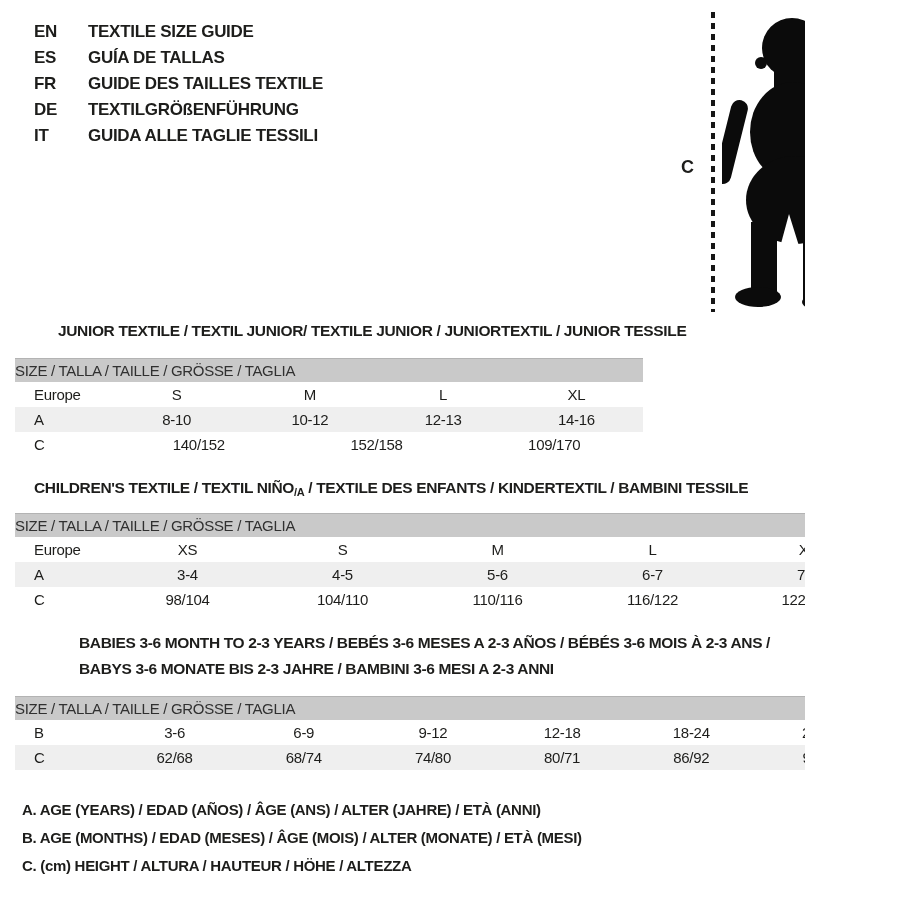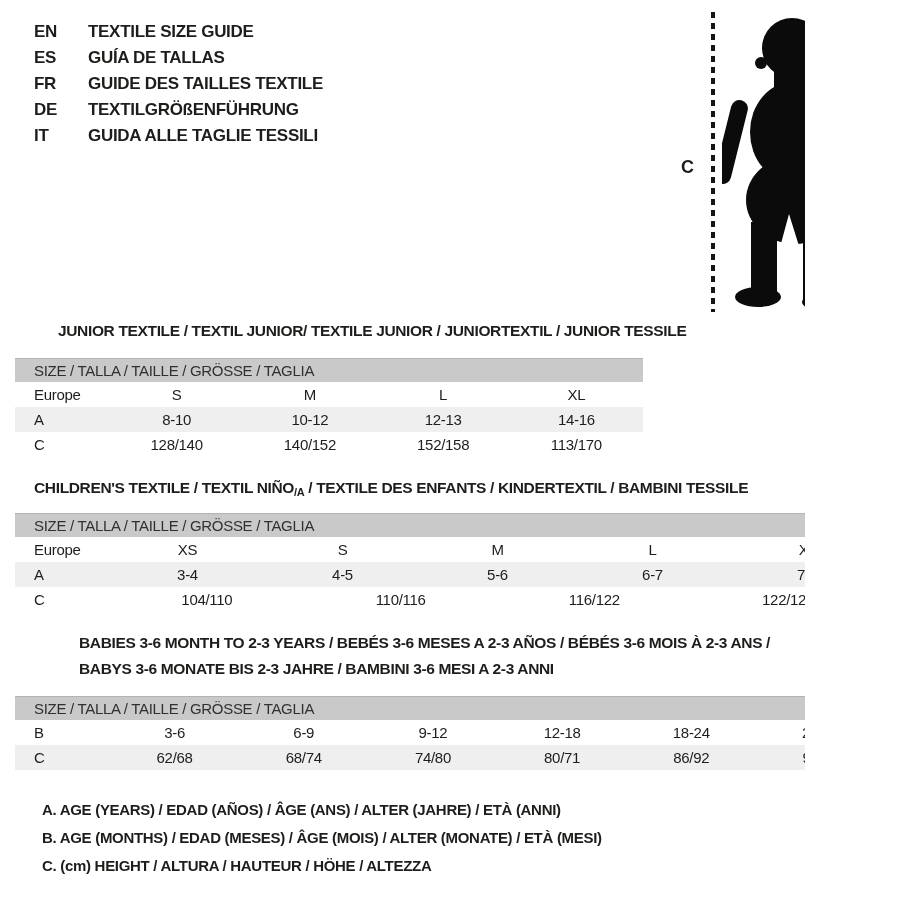--- a/index.html
+++ b/index.html
@@ -19,29 +19,29 @@
   .measure-label{position:absolute;left:681px;top:157px;font-size:18px;font-weight:700;}
   .baby-svg{position:absolute;left:722px;top:10px;}
   
   .sec-title{position:absolute;left:34px;font-size:15.5px;font-weight:700;letter-spacing:-0.35px;white-space:nowrap;}
   .sec-title .subsz{font-size:11px;vertical-align:-3px;font-weight:700;}
   .two-line{line-height:26px;margin-left:45px;}
   
   .tbl{position:absolute;left:15px;}
   .tbl-head{
     height:23px;line-height:23px;background:#c9c9c9;border-top:1px solid #b3b3b3;
-    padding-left:19px;font-size:15px;font-weight:400;color:#303030;letter-spacing:-0.3px;
+    font-size:15px;font-weight:400;color:#303030;letter-spacing:-0.3px;
   }
   .tbl-row{display:flex;height:25px;line-height:25px;font-size:15px;letter-spacing:-0.3px;}
   .tbl-row.shaded{background:#efefef;}
   .tbl-label{width:95px;box-sizing:border-box;padding-left:19px;flex:none;}
   .tbl-cell{flex:1;text-align:center;}
   .w1{width:628px;} .w2{width:870px;}
   
-  .legend{position:absolute;left:42px;top:796px;}
+  .legend{position:absolute;left:22px;top:796px;}
   .legend-line{height:28px;line-height:28px;font-size:15px;font-weight:700;letter-spacing:-0.3px;white-space:nowrap;}
 </style>
 </head>
 <body>
 
 <div class="canvas">
 
   <div class="lang-list">
     <div class="lang-row">
       <span class="lang-code">EN</span>
@@ -99,24 +99,23 @@
     </div>
     <div class="tbl-row shaded">
       <span class="tbl-label">A</span>
       <span class="tbl-cell">8-10</span>
       <span class="tbl-cell">10-12</span>
       <span class="tbl-cell">12-13</span>
       <span class="tbl-cell">14-16</span>
     </div>
     <div class="tbl-row">
       <span class="tbl-label">C</span>
-      <span class="tbl-cell">128/140</span>
       <span class="tbl-cell">140/152</span>
       <span class="tbl-cell">152/158</span>
-      <span class="tbl-cell">113/170</span>
+      <span class="tbl-cell">109/170</span>
     </div>
   </div>
 
   <div class="sec-title" style="top:479px;"><span>CHILDREN'S TEXTILE / TEXTIL NIÑO</span><span class="subsz">/A</span><span> / TEXTILE DES ENFANTS / KINDERTEXTIL / BAMBINI TESSILE</span></div>
   <div class="tbl w2" style="top:513px;">
     <div class="tbl-head">SIZE / TALLA / TAILLE / GRÖSSE / TAGLIA</div>
     <div class="tbl-row">
       <span class="tbl-label">Europe</span>
       <span class="tbl-cell">XS</span>
       <span class="tbl-cell">S</span>
@@ -127,20 +126,21 @@
     <div class="tbl-row shaded">
       <span class="tbl-label">A</span>
       <span class="tbl-cell">3-4</span>
       <span class="tbl-cell">4-5</span>
       <span class="tbl-cell">5-6</span>
       <span class="tbl-cell">6-7</span>
       <span class="tbl-cell">7-8</span>
     </div>
     <div class="tbl-row">
       <span class="tbl-label">C</span>
+      <span class="tbl-cell">98/104</span>
       <span class="tbl-cell">104/110</span>
       <span class="tbl-cell">110/116</span>
       <span class="tbl-cell">116/122</span>
       <span class="tbl-cell">122/128</span>
     </div>
   </div>
 
   <div class="sec-title two-line" style="top:630px;">
     <div>BABIES 3-6 MONTH TO 2-3 YEARS / BEBÉS 3-6 MESES A 2-3 AÑOS / BÉBÉS 3-6 MOIS À 2-3 ANS /</div>
     <div>BABYS 3-6 MONATE BIS 2-3 JAHRE / BAMBINI 3-6 MESI A 2-3 ANNI</div>

